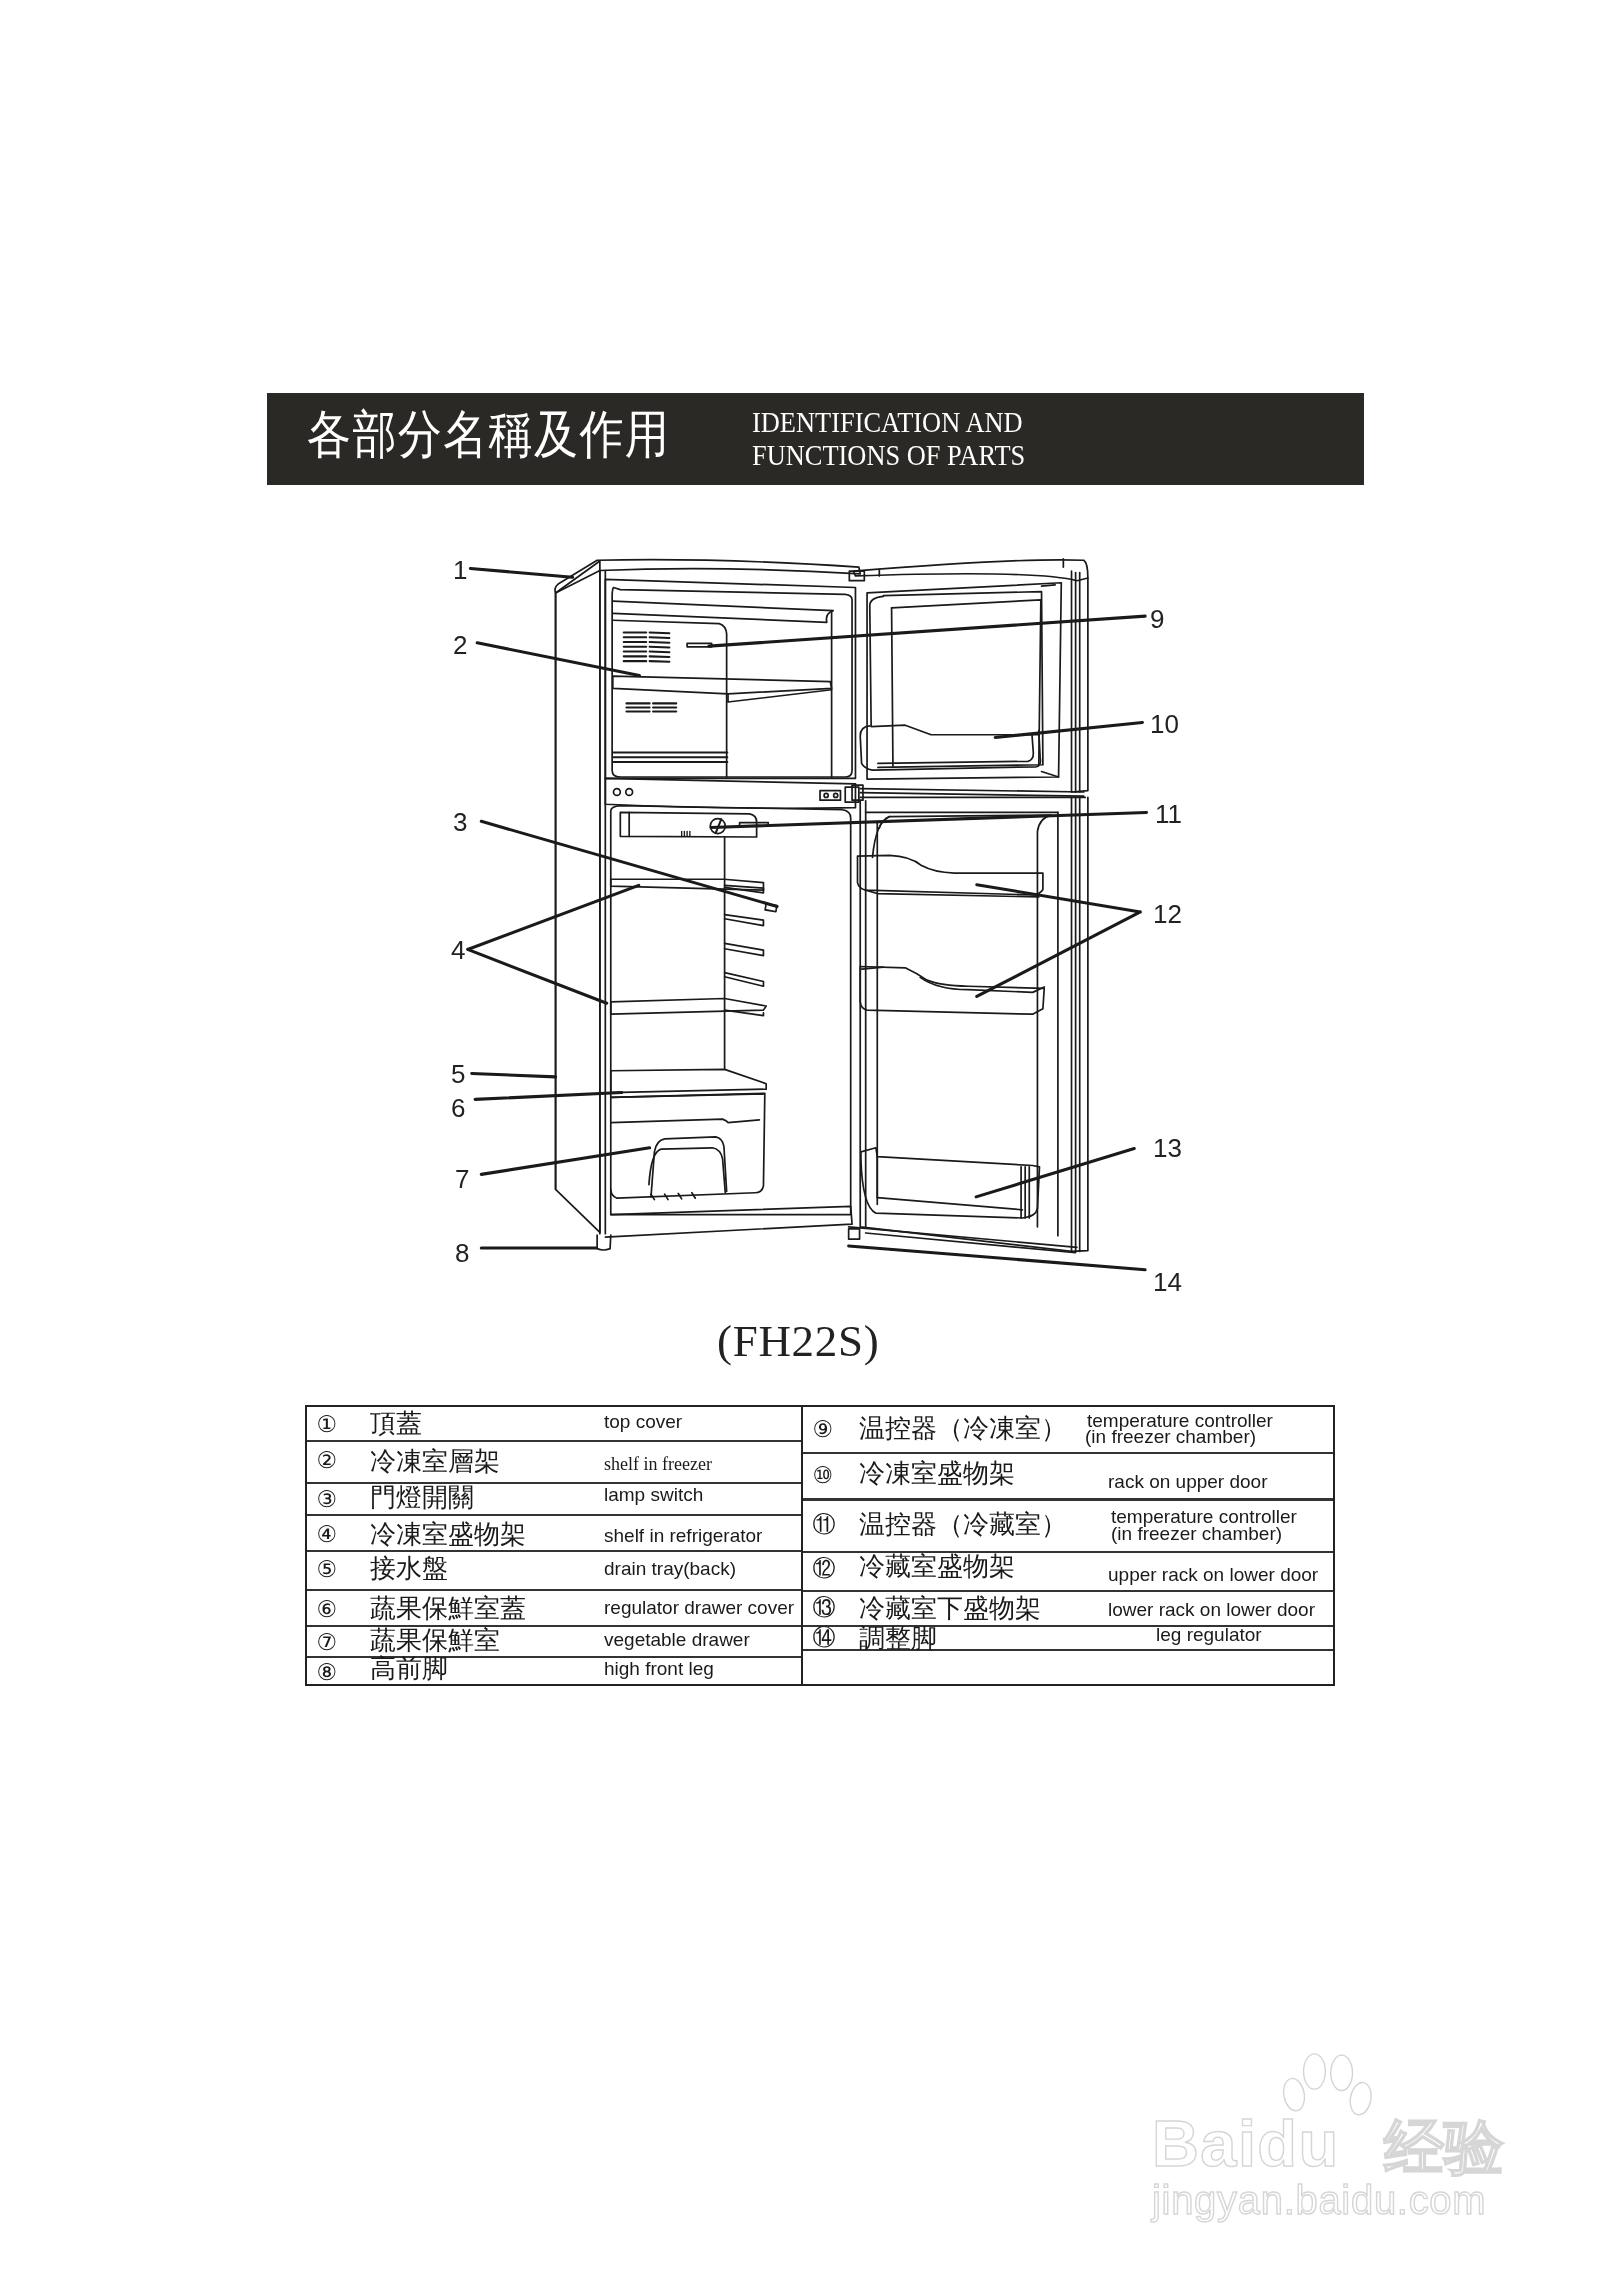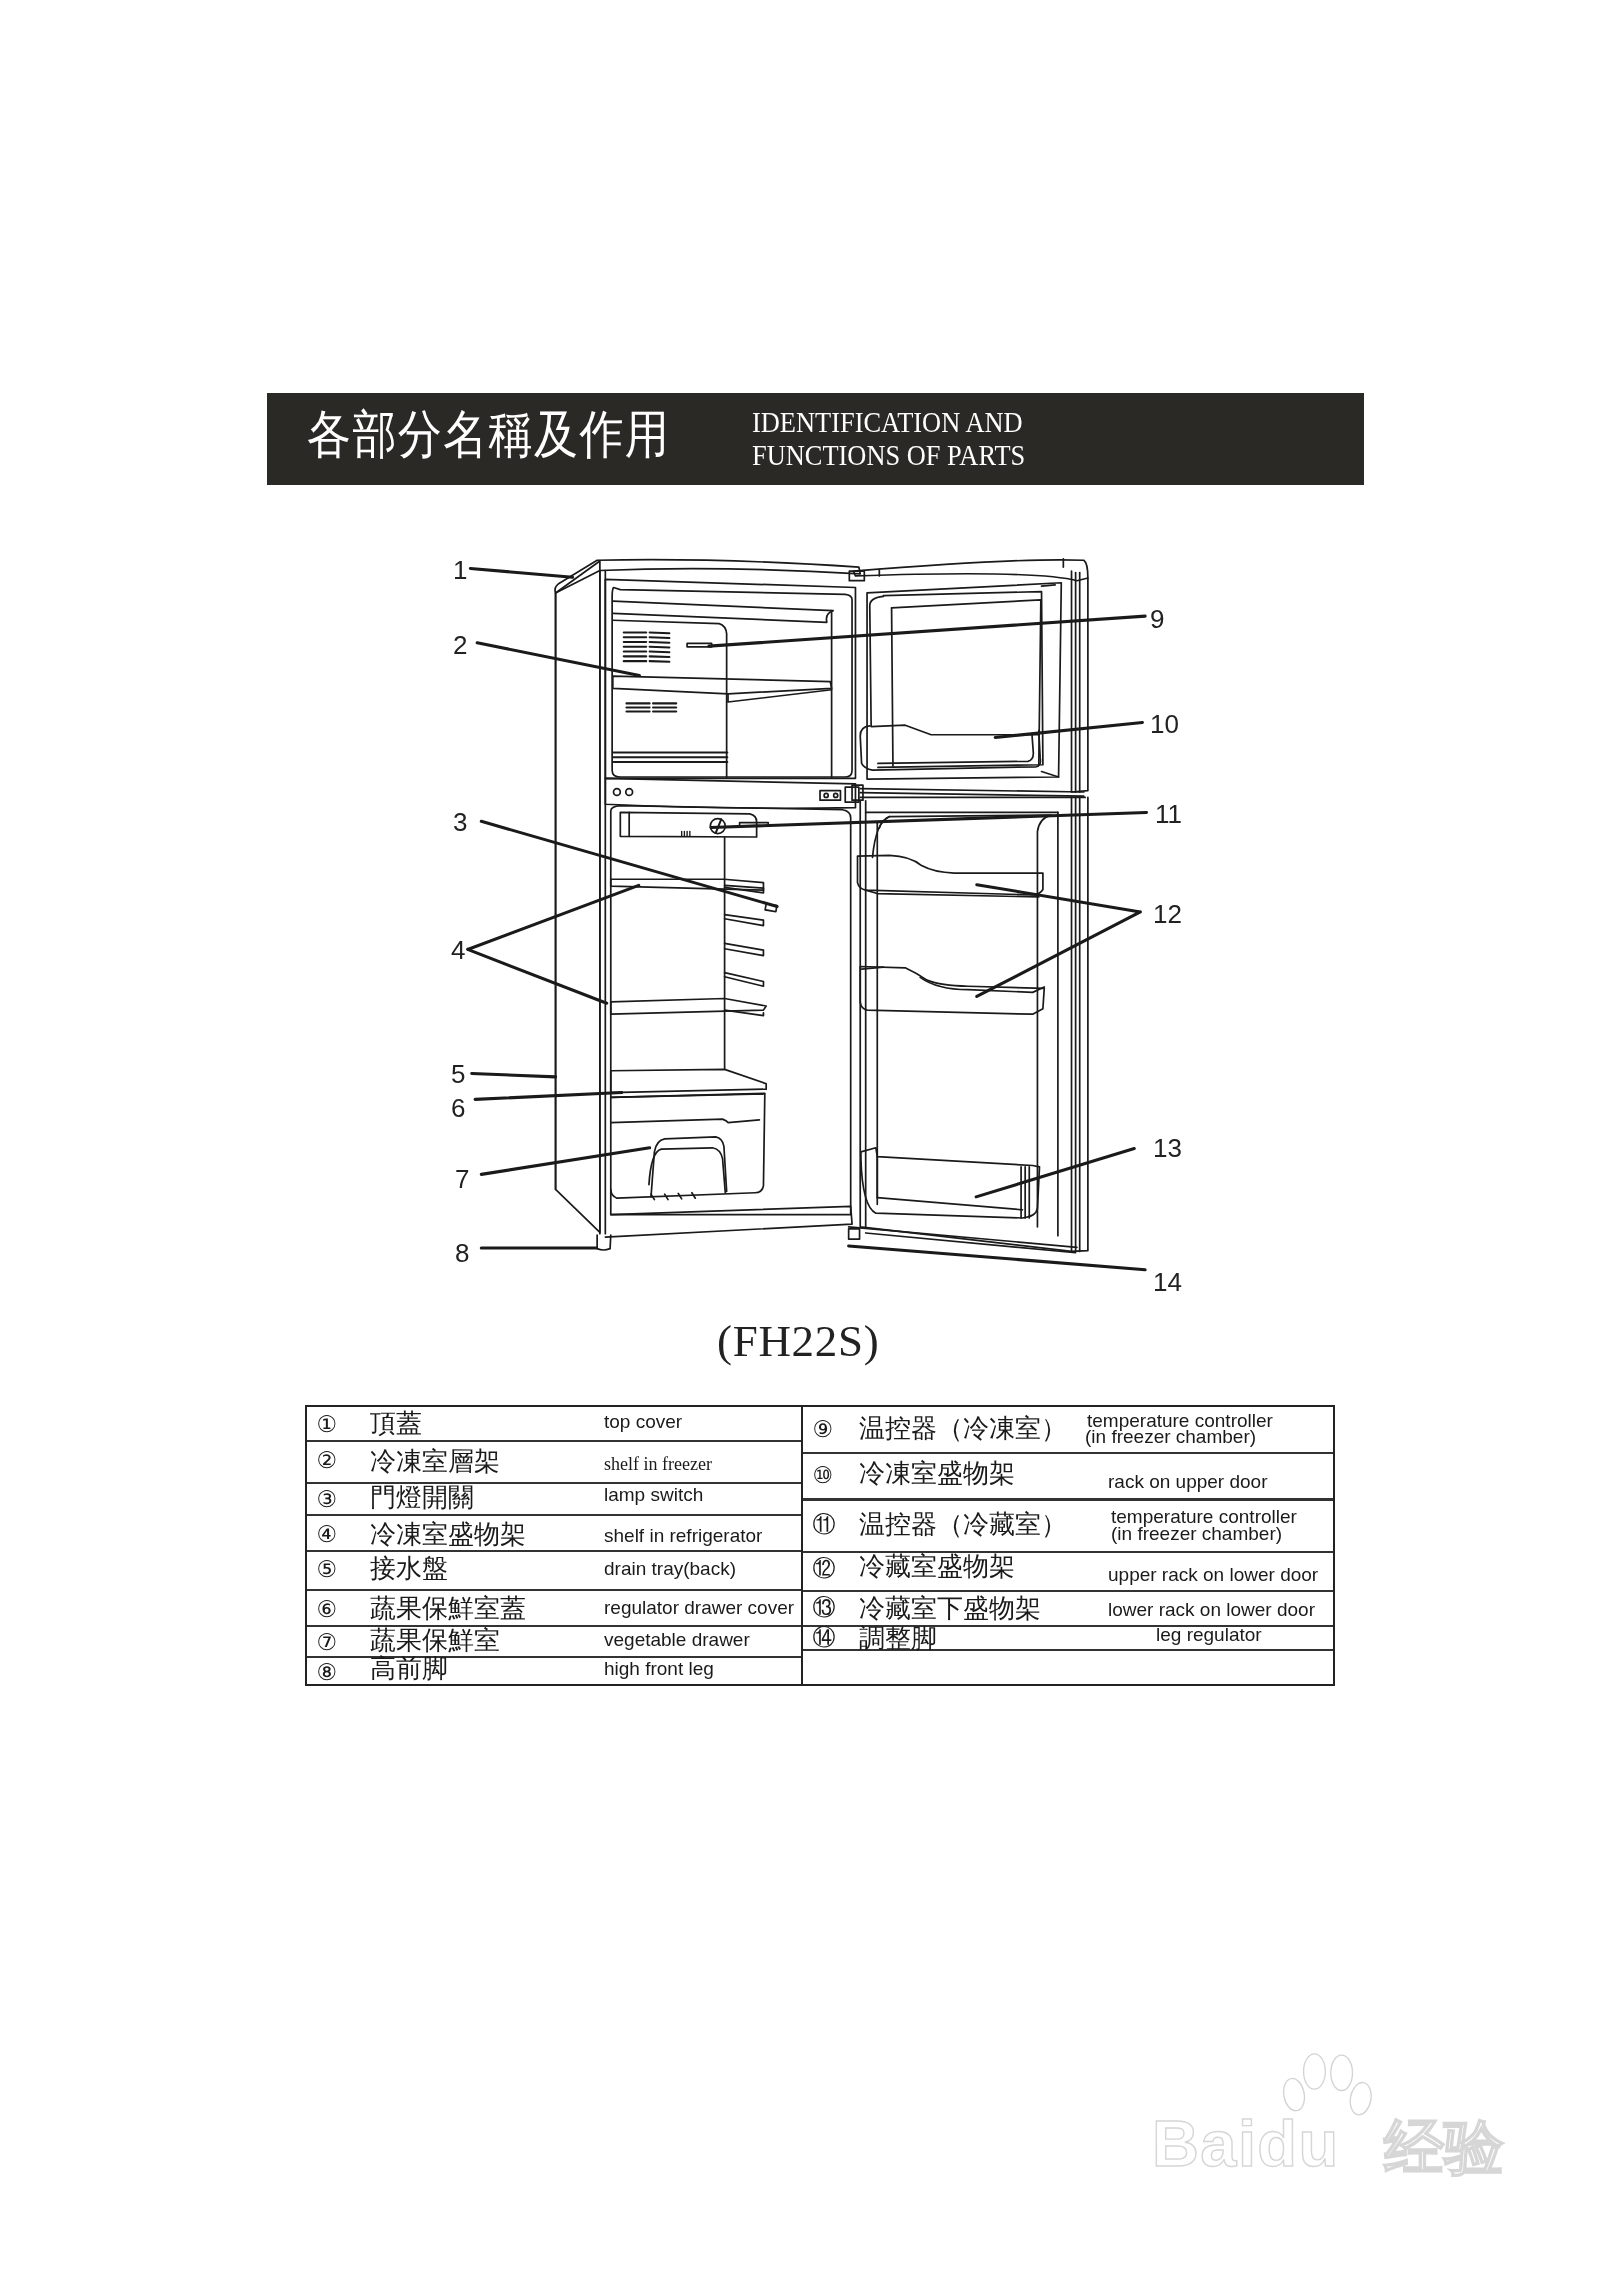--- a/index.html
+++ b/index.html
@@ -319,14 +319,15 @@
 
 <div class="watermark">
   <svg class="wm-paw" width="102" height="75" viewBox="0 0 150 110" fill="#ffffff" stroke="#d4d4d4" stroke-width="2">
     <ellipse cx="28" cy="64" rx="15" ry="24" transform="rotate(-10 28 64)"></ellipse>
     <ellipse cx="58" cy="30" rx="16" ry="26"></ellipse>
     <ellipse cx="98" cy="32" rx="16" ry="26"></ellipse>
     <ellipse cx="126" cy="70" rx="15" ry="24" transform="rotate(10 126 70)"></ellipse>
   </svg>
   <div class="wm-brand"><span>Bai</span><span>du</span></div>
   <div class="wm-cn">经验</div>
+  <div class="wm-url">jingyan.baidu.com</div>
 </div>
 
 
 </body></html>

